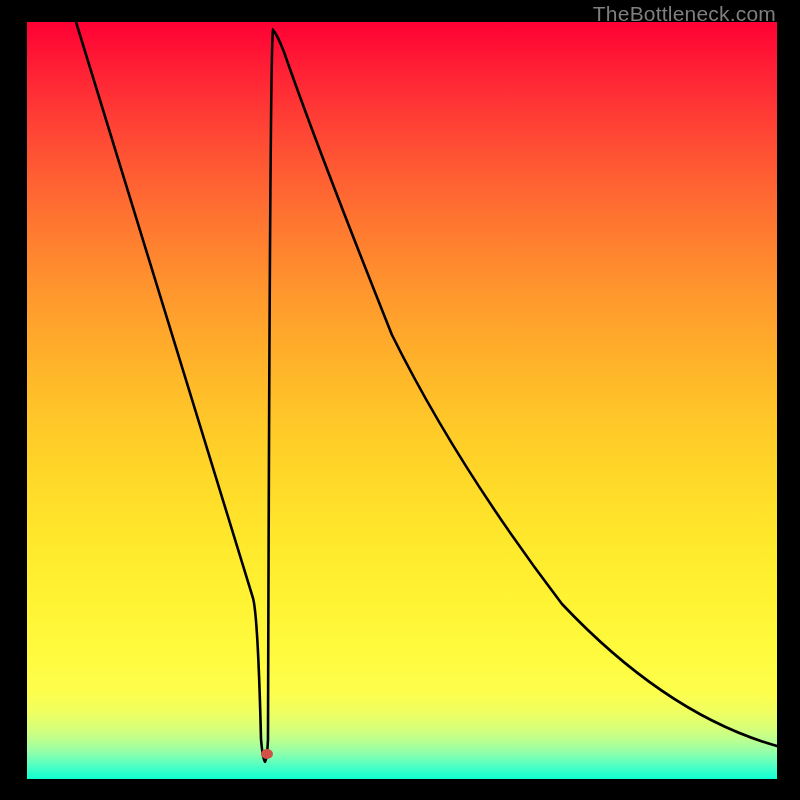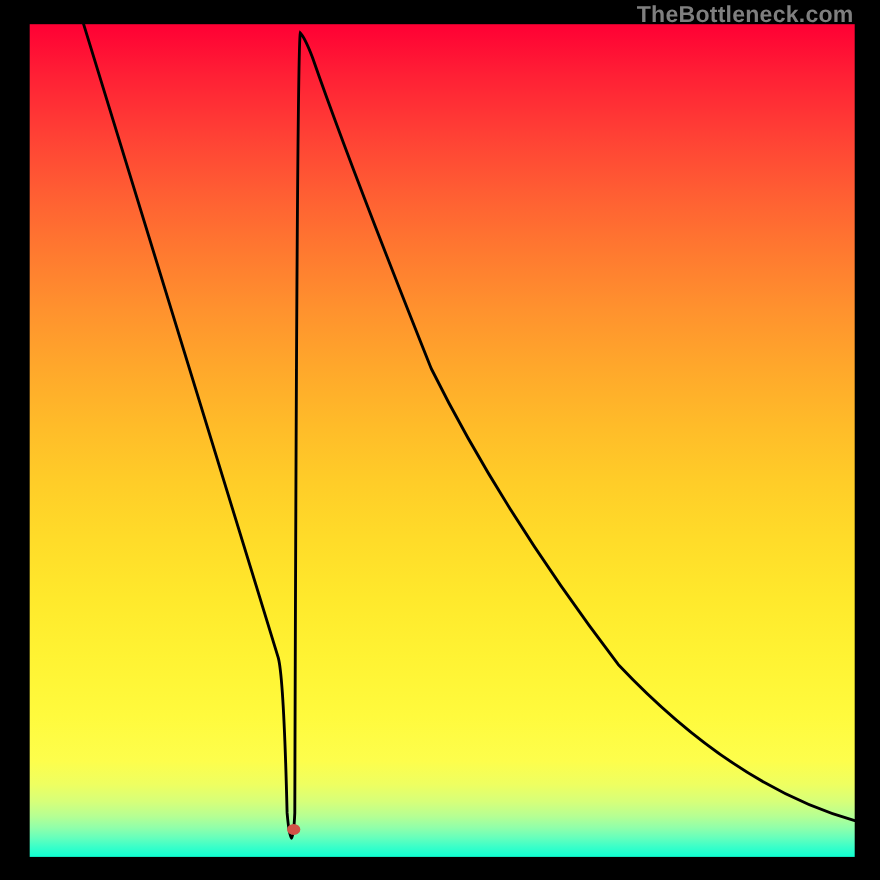--- a/index.html
+++ b/index.html
@@ -46,21 +46,21 @@
       #0fffd1 100%
     );
   }
   .watermark {
     position: absolute;
     top: 2px;
     right: 24px;
     color: #7f7f7f;
     font-size: 21px;
     letter-spacing: 0.2px;
-    font-weight: 700;
+    font-weight: 400;
   }
   svg.curve {
     position: absolute;
     left: 27px;
     top: 22px;
     width: 750px;
     height: 757px;
     overflow: visible;
   }
 </style>

